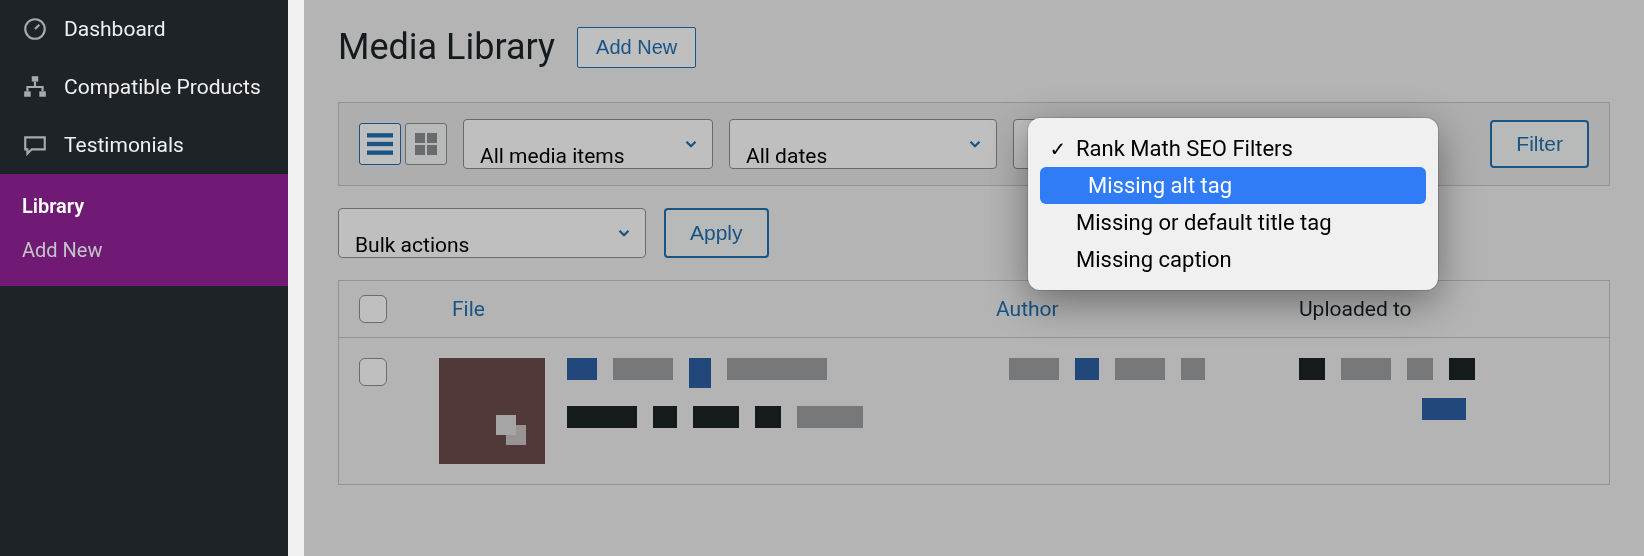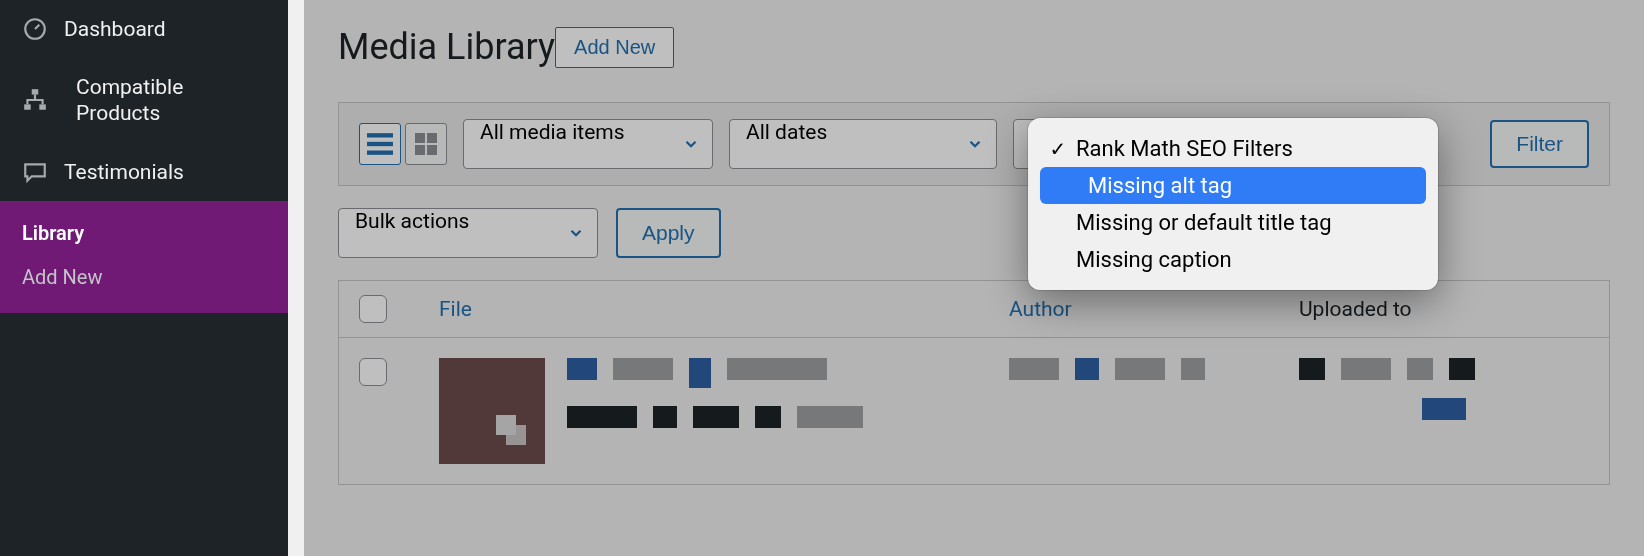--- a/index.html
+++ b/index.html
@@ -15,50 +15,50 @@
     --dropdown-hover: #2f7cf6;
   }
   * { box-sizing: border-box; }
   html,body { margin:0; padding:0; font-family: -apple-system, BlinkMacSystemFont, "Segoe UI", Roboto, sans-serif; font-size:20px; }
   body { width:1644px; height:556px; overflow:hidden; background: var(--wp-page-bg); position:relative; }
 
   
   .sidebar { position:absolute; left:0; top:0; bottom:0; width:288px; background:var(--wp-sidebar-bg); color:var(--wp-sidebar-fg); display:flex; flex-direction:column; }
   .sidebar-item { display:flex; align-items:center; gap:16px; padding:16px 22px; font-size:21px; cursor:pointer; color:#f0f0f1; }
   .sidebar-item .icon { width:26px; height:26px; display:flex; align-items:center; justify-content:center; flex-shrink:0; }
-  .sidebar-item.multiline span[data-bind] { line-height:1.25;margin-left:12px; }
+  .sidebar-item.multiline span[data-bind] { line-height:1.25; }
   .sidebar-item.active { background:var(--wp-sidebar-active); color:#fff; position:relative; }
   .sidebar-item.active::after {
     content:""; position:absolute; right:-12px; top:50%; transform:translateY(-50%);
     border:12px solid transparent; border-right-color: var(--wp-page-bg);
   }
   .sidebar-sub { background:#701a75; padding:10px 0 14px; }
   .sidebar-sub-item { padding:10px 22px; font-size:20px; cursor:pointer; color:#c3c4c7; }
   .sidebar-sub-item.current { color:#fff; font-weight:600; }
 
   
   .main { position:absolute; left:304px; right:0; top:0; bottom:0; padding:26px 34px 0; }
-  .page-head { display:flex; align-items:center; margin-bottom:34px; }
+  .page-head { display:flex; align-items:center; gap:22px; margin-bottom:34px; }
   .page-title { font-size:36px; font-weight:400; color:#1d2327; margin:0; }
   .add-new-btn { padding:8px 18px; border:1px solid var(--wp-blue); color:var(--wp-blue); background:#fff; font-size:20px; border-radius:2px; cursor:pointer; }
 
   .filter-bar { border:1px solid var(--wp-border-light); background:#e8e8e9; padding:16px 20px; display:flex; align-items:center; gap:16px; margin-bottom:22px; }
   .view-toggle { display:flex; gap:4px; }
   .view-btn { width:42px; height:42px; border:1px solid var(--wp-border); background:#f6f7f7; display:flex; align-items:center; justify-content:center; cursor:pointer; border-radius:3px; }
   .view-btn.active { background:#fff; border-color:var(--wp-blue); }
-  .wp-select { height:50px; border:1px solid var(--wp-border); background:#fff; font-size:21px; padding:0 44px 0 16px; border-radius:4px; position:relative; display:flex; align-items:flex-start; cursor:pointer; }
+  .wp-select { height:50px; border:1px solid var(--wp-border); background:#fff; font-size:21px; padding:0 44px 0 16px; border-radius:4px; position:relative; display:flex; align-items:flex-end; cursor:pointer; }
   .wp-select .chev { position:absolute; right:12px; top:50%; transform:translateY(-50%); }
   .filter-btn { height:48px; border:2px solid var(--wp-blue); background:#f6f7f7; color:var(--wp-blue); font-size:21px; padding:8px 24px; border-radius:4px; cursor:pointer; margin-left:auto; }
 
   .bulk-row { display:flex; align-items:center; gap:18px; margin-bottom:22px; }
   .apply-btn { height:50px; border:2px solid var(--wp-blue); background:#f6f7f7; color:var(--wp-blue); font-size:21px; padding:0 24px; border-radius:4px; cursor:pointer; }
 
   .media-table { border:1px solid var(--wp-border-light); }
   .table-head, .table-row { display:grid; grid-template-columns: 80px 1fr 290px 290px; align-items:center; padding:14px 20px; }
-  .table-head { border-bottom:1px solid var(--wp-border-light); font-size:21px; }
+  .table-head { border-bottom:1px solid var(--wp-border-light); font-size:21px;gap:13px; }
   .table-head .col-link { color:var(--wp-blue); cursor:pointer; }
   .table-head .col-th { color:#1d2327; }
   .checkbox { width:28px; height:28px; border:1px solid var(--wp-border); border-radius:6px; background:#fff; cursor:pointer; }
   .thumb { width:106px; height:106px; background:#6d4c4c; display:flex; align-items:flex-end; justify-content:flex-end; padding:14px; }
   .table-row { align-items:flex-start; padding:20px; }
   .file-cell { display:flex; gap:22px; }
   .file-meta { flex:1; }
 
   .redact { display:flex; flex-direction:column; gap:18px; }
   .redact-line { display:flex; gap:16px; }
@@ -169,21 +169,21 @@
         <svg width="18" height="18" viewBox="0 0 24 24" fill="none" stroke="#2271b1" stroke-width="3">
             <path d="M6 9l6 6 6-6"></path>
           </svg>
       </span>
     </div>
 
     <button class="filter-btn" data-bind="filter_bar.filter_btn">Filter</button>
   </div>
 
   <div class="bulk-row">
-    <div class="wp-select" style="width:260px">
+    <div class="wp-select" style="width:308px">
       <span data-bind="bulk.select">Bulk actions</span>
       <span class="chev">
         <svg width="18" height="18" viewBox="0 0 24 24" fill="none" stroke="#2271b1" stroke-width="3">
             <path d="M6 9l6 6 6-6"></path>
           </svg>
       </span>
     </div>
     <button class="apply-btn" data-bind="bulk.apply">Apply</button>
   </div>
 

